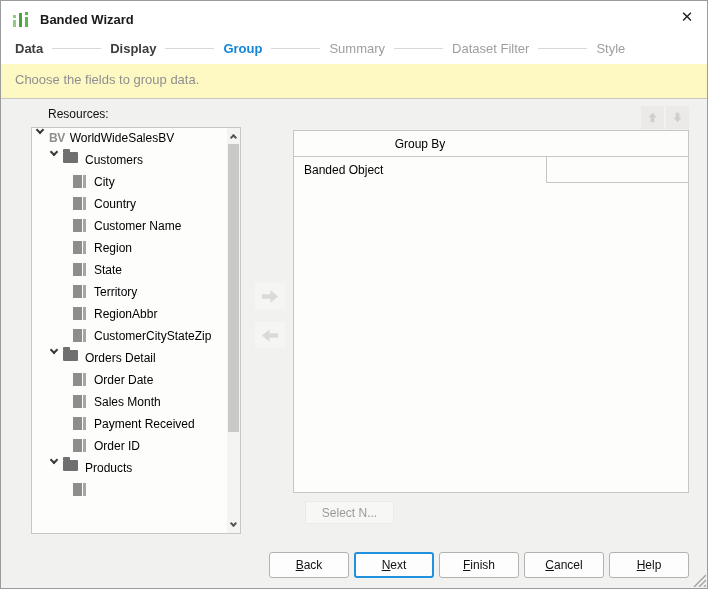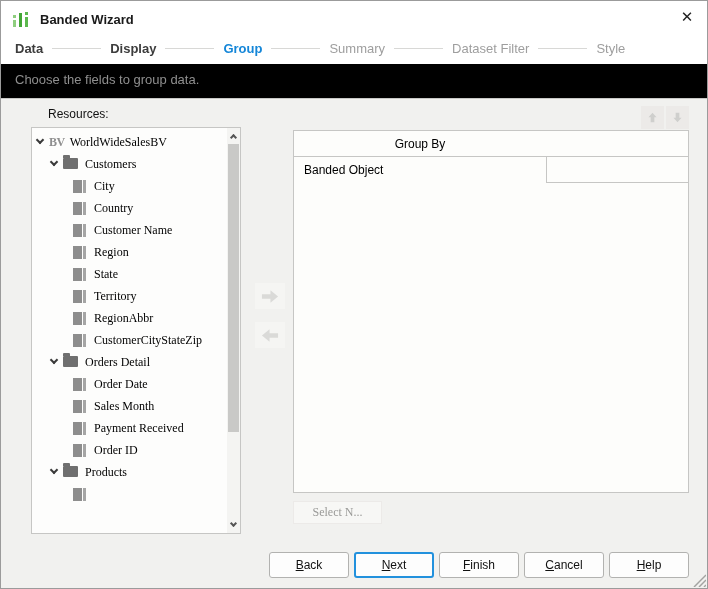--- a/index.html
+++ b/index.html
@@ -26,30 +26,30 @@
     font-size:15px; color:#222; cursor:pointer; background:transparent; border:none; }
   
   .steps { position:absolute; top:31px; left:0; right:0; height:32px;
     display:flex; align-items:center; padding-left:14px; background:#fff; }
   .step-label { font-size:13px; font-weight:bold; color:#3d3d3d; white-space:nowrap; }
   .step-label.active { color:#1486d8; }
   .step-label.upcoming { font-weight:normal; color:#9e9e9e; }
   .step-line { width:49px; height:1px; background:#d8d8d6; margin:0 9px; flex:none; }
   
   .subtitle-bar { position:absolute; top:63px; left:0; right:0; height:35px;
-    background:#000000; border-bottom:1px solid #c8c8c6; }
+    background:#fef9c3; border-bottom:1px solid #c8c8c6; }
   .subtitle-text { position:absolute; left:14px; top:8px; font-size:13px; color:#8f8f8f; }
   
   .main { position:absolute; top:98px; left:0; right:0; bottom:0; background:#f1f1ef; }
   .resources-label { position:absolute; left:30px; top:8px; font-size:12px; color:#111;margin-left:17px; }
   
   .tree-panel { position:absolute; left:30px; top:28px; width:210px; height:407px;
     background:#fdfdfc; border:1px solid #c6c6c4; overflow:hidden; }
   .tree-content { position:absolute; top:0; left:0; right:13px; bottom:0; padding-top:3px; overflow:hidden; }
-  .tree-row { height:22px; display:flex; align-items:center; font-size:12px; color:#000; cursor:default;font-family:Liberation Serif, serif; }
+  .tree-row { height:22px; display:flex; align-items:flex-start; font-size:12px; color:#000; cursor:default; }
   .d0 { padding-left:5px; } .d1 { padding-left:19px; } .d2 { padding-left:41px; }
   .chev { width:6px; height:6px; border-right:2px solid #3a3a3a; border-bottom:2px solid #3a3a3a;
     transform:rotate(45deg); margin:-4px 6px 0 0; flex:none; }
   .bv-badge { font-weight:bold; font-size:12px; color:#8f8f8f; margin-right:5px; letter-spacing:-0.5px; flex:none; }
   .folder { width:15px; height:11px; background:#6f6f6f; border-radius:1px; position:relative; margin:-1px 7px 0 0; flex:none; }
   .folder::before { content:""; position:absolute; top:-3px; left:0; width:7px; height:3px;
     background:#6f6f6f; border-radius:1px 1px 0 0; }
   .field { width:14px; height:13px; margin-right:7px; flex:none;
     background:linear-gradient(to right,#8d8d8d 0,#8d8d8d 9px,#fdfdfc 9px,#fdfdfc 10px,#a5a5a5 10px,#a5a5a5 13px,#fdfdfc 13px); }
   .tree-label { white-space:nowrap; }
@@ -72,23 +72,23 @@
   
   .group-panel { position:absolute; left:292px; top:31px; width:396px; height:363px;
     background:#fdfdfb; border:1px solid #c6c6c4; }
   .gp-header { display:flex; height:26px; border-bottom:1px solid #c6c6c4; }
   .gp-h1 { width:252px; display:flex; align-items:center; justify-content:center; font-size:12px; color:#000; }
   .gp-h2 { flex:1; border-left:1px solid #c6c6c4; display:flex; align-items:center; justify-content:center; font-size:12px; color:#000; }
   .gp-row { display:flex; height:26px; }
   .gp-c1 { width:252px; display:flex; align-items:center; padding-left:10px; font-size:12px; color:#000; }
   .gp-c2 { flex:1; border-left:1px solid #c6c6c4; border-bottom:1px solid #c6c6c4; font-size:12px; }
   
-  .select-n { position:absolute; left:292px; top:402px; width:89px; height:23px;
+  .select-n { position:absolute; left:304px; top:402px; width:89px; height:23px;
     background:#f7f7f5; border:1px solid #eceae8; color:#9a9a98; font-size:12px;
-    font-family:Liberation Serif, serif; }
+    font-family:Liberation Sans, sans-serif; }
   
   .dlg-buttons { position:absolute; left:0; right:18px; top:453px;
     display:flex; justify-content:flex-end; gap:5px;margin-left:32px; }
   .dlg-btn { width:80px; height:26px; background:#fdfdfd; border:1px solid #b2b2b0;
     border-radius:3px; font-size:12px; color:#111; cursor:pointer;
     display:flex; align-items:center; justify-content:center;
     font-family:"Liberation Sans", sans-serif; padding:0; }
   .dlg-btn.primary { border:2px solid #2291dd; }
   .btn-label { display:block; }
   .btn-label::first-letter { text-decoration:underline; }

